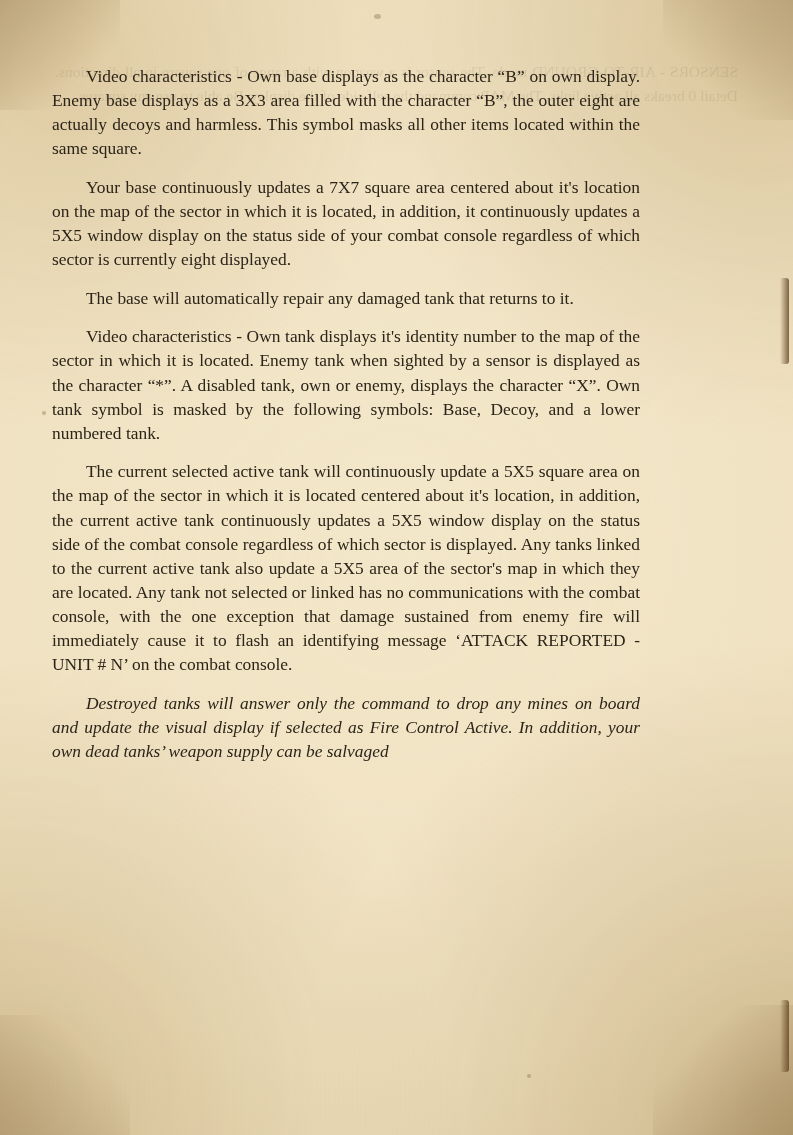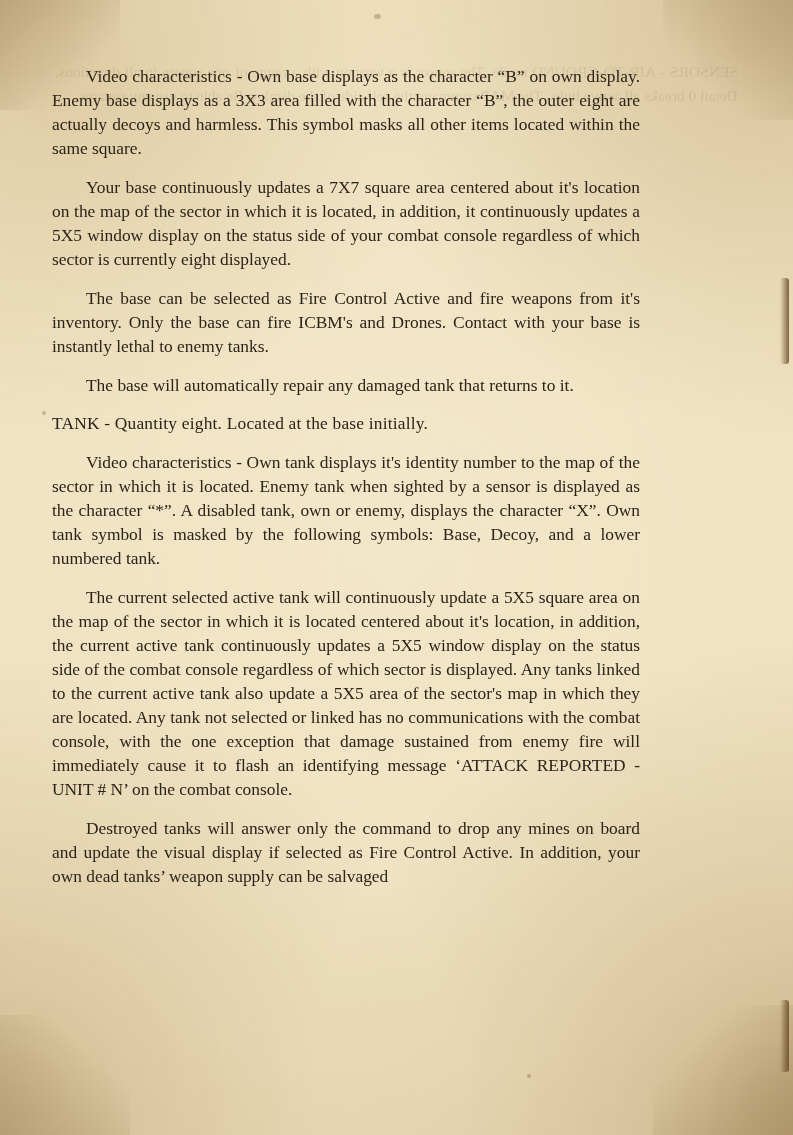--- a/index.html
+++ b/index.html
@@ -65,20 +65,21 @@
   }
   #content p {
     margin: 0 0 14.5px 0;
     text-indent: 34px;
   }
   #content p.noindent {
     text-indent: 0;
   }
   #content p:last-child {
     margin-bottom: 12px;
+    font-style: italic;
   }
   .smallcap-lead {
     letter-spacing: .2px;
   }
   
   .edge-mark {
     position: absolute;
     right: 4px;
     width: 9px;
     background: linear-gradient(to right, rgba(90,60,25,.0), rgba(90,60,25,.75));
@@ -129,21 +130,19 @@
   <div class="edge-mark top"></div>
   <div class="edge-mark bottom"></div>
 
   <div class="speck" style="left:374px; top:14px; width:7px; height:5px;"></div>
   <div class="speck" style="left:42px; top:411px; width:4px; height:4px;"></div>
   <div class="speck" style="left:527px; top:1074px; width:4px; height:4px;"></div>
 
   <div id="content">
     <p>Video characteristics - Own base displays as the character “B” on own display. Enemy base displays as a 3X3 area filled with the character “B”, the outer eight are actually decoys and harmless. This symbol masks all other items located within the same square.</p>
     <p>Your base continuously updates a 7X7 square area centered about it's location on the map of the sector in which it is located, in addition, it continuously updates a 5X5 window display on the status side of your combat console regardless of which sector is currently eight displayed.</p>
-    <p>The base can be selected as Fire Control Active and fire weapons from it's inventory. Only the base can fire ICBM's and Drones. Contact with your base is instantly lethal to enemy tanks.</p>
     <p>The base will automatically repair any damaged tank that returns to it.</p>
-    <p class="noindent smallcap-lead">TANK - Quantity eight. Located at the base initially.</p>
     <p>Video characteristics - Own tank displays it's identity number to the map of the sector in which it is located. Enemy tank when sighted by a sensor is displayed as the character “*”. A disabled tank, own or enemy, displays the character “X”. Own tank symbol is masked by the following symbols: Base, Decoy, and a lower numbered tank.</p>
     <p>The current selected active tank will continuously update a 5X5 square area on the map of the sector in which it is located centered about it's location, in addition, the current active tank continuously updates a 5X5 window display on the status side of the combat console regardless of which sector is displayed. Any tanks linked to the current active tank also update a 5X5 area of the sector's map in which they are located. Any tank not selected or linked has no communications with the combat console, with the one exception that damage sustained from enemy fire will immediately cause it to flash an identifying message ‘ATTACK REPORTED - UNIT # N’ on the combat console.</p>
     <p>Destroyed tanks will answer only the command to drop any mines on board and update the visual display if selected as Fire Control Active. In addition, your own dead tanks’ weapon supply can be salvaged</p>
   </div>
 
 </div>
 
 </body></html>

